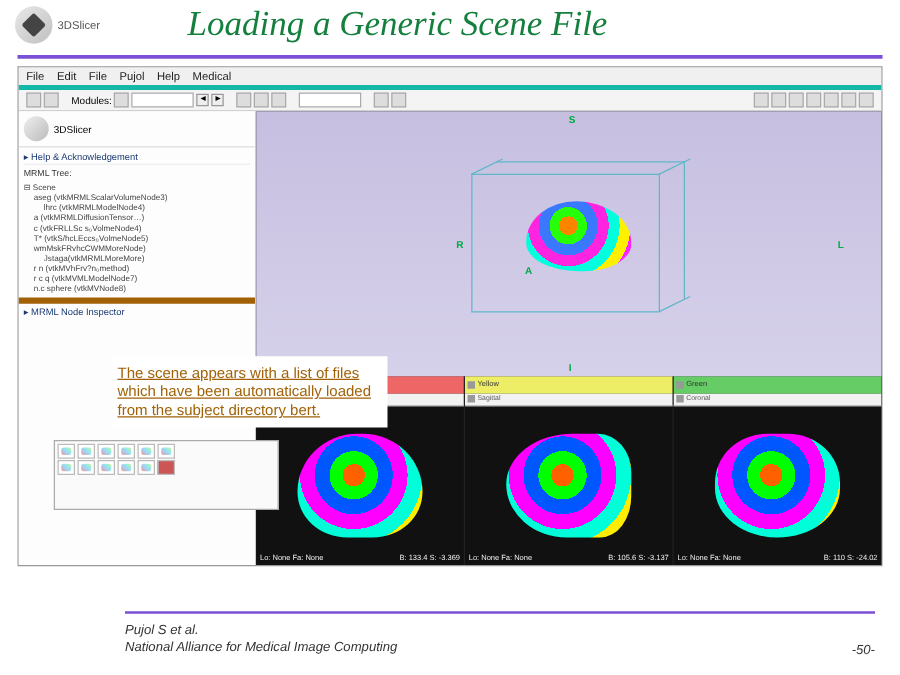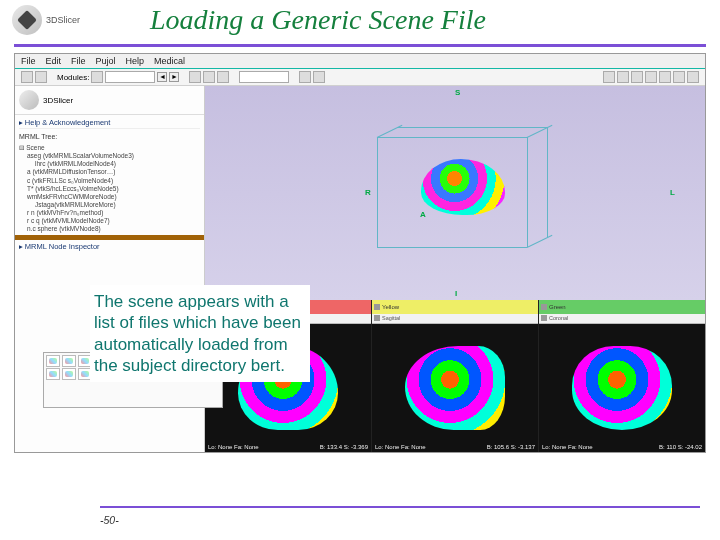--- a/index.html
+++ b/index.html
@@ -8,21 +8,21 @@
   .header { display: flex; align-items: center; padding: 4px 12px; }
   .logo-box { width: 30px; height: 30px; background: linear-gradient(135deg, #e8e8e8, #c0c0c0); border-radius: 50%; display: flex; align-items: center; justify-content: center; position: relative; }
   .logo-inner { width: 14px; height: 14px; background: #444; border-radius: 2px; transform: rotate(45deg); }
   .logo-label { font-size: 9px; color: #555; margin-left: 4px; }
   .title { font-family: Georgia, 'Times New Roman', serif; font-style: italic; font-size: 28px; color: #15803d; margin-left: 70px; }
 
   .divider-top { border: none; border-top: 3px solid #7b4fd6; margin: 4px 14px 6px 14px; }
 
   .screenshot { margin: 0 14px; border: 1px solid #999; display: flex; flex-direction: column; height: 400px; background: #f6f6f6; position: relative; }
 
-  .menubar { display: flex; gap: 10px; padding: 2px 6px; font-size: 9px; color: #222; background: #f0f0f0; border-bottom: 1px solid #14b8a6; }
+  .menubar { display: flex; gap: 10px; padding: 2px 6px; font-size: 9px; color: #222; background: #f0f0f0; border-bottom: 4px solid #14b8a6; }
   .menubar span { }
 
   .toolbar { display: flex; align-items: center; gap: 2px; padding: 2px 6px; background: #f4f4f4; border-bottom: 1px solid #d0d0d0; font-size: 8px; }
   .tool-icon { width: 12px; height: 12px; background: #ddd; border: 1px solid #aaa; display: inline-block; }
   .tool-sep { width: 6px; }
   .tool-field { width: 50px; height: 12px; background: #fff; border: 1px solid #aaa; }
   .nav-btn { width: 10px; height: 10px; background: #eee; border: 1px solid #999; font-size: 7px; text-align: center; line-height: 8px; }
 
   .body-area { display: flex; flex: 1; min-height: 0; }
   .left-pane { width: 190px; background: #fdfdfd; border-right: 1px solid #ccc; display: flex; flex-direction: column; font-size: 8px; }
@@ -61,21 +61,21 @@
   .bl { left: 3px; bottom: 2px; }
   .br { right: 3px; bottom: 2px; text-align: right; }
 
   .bottom-panel { position: absolute; left: 28px; bottom: 44px; width: 180px; height: 56px; background: #fafafa; border: 1px solid #aaa; padding: 2px; display: flex; flex-direction: column; gap: 1px; }
   .thumb-row { display: flex; gap: 2px; }
   .thumb { width: 14px; height: 12px; border: 1px solid #bbb; background: #fff; position: relative; }
   .thumb::after { content: ''; position: absolute; inset: 2px; background: linear-gradient(45deg, #f66, #6cf, #9f6); border-radius: 2px; opacity: .7; }
   .thumb.red-t { background: #c55; }
   .thumb.red-t::after { display:none; }
 
-  .callout { position: absolute; left: 90px; top: 285px; width: 220px; background: #fff; padding: 6px 4px; font-size: 17px; line-height: 1.25; color: #0f766e; }
+  .callout { position: absolute; left: 90px; top: 285px; width: 220px; background: #fff; padding: 6px 4px; font-size: 12px; line-height: 1.25; color: #a16207; text-decoration: underline; }
 
   .footer { position: absolute; left: 100px; bottom: 14px; right: 20px; }
   .divider-bot { border: none; border-top: 2px solid #7b4fd6; margin-bottom: 6px; }
   .foot-row { display: flex; justify-content: space-between; align-items: flex-end; font-size: 10.5px; color: #333; }
   .credits { font-style: italic; line-height: 1.4; }
   .slidenum { font-style: italic; }
 </style>
 </head>
 <body>
 
@@ -253,15 +253,19 @@
     </div>
   </div>
 
 </div>
 
 <div class="callout">The scene appears with a list of files which have been automatically loaded from the subject directory bert.</div>
 
 <div class="footer">
   <hr class="divider-bot">
   <div class="foot-row">
+    <div class="credits">
+      <div>Pujol S et al.</div>
+      <div>National Alliance for Medical Image Computing</div>
+    </div>
     <div class="slidenum">-50-</div>
   </div>
 </div>
 
 </body></html>

